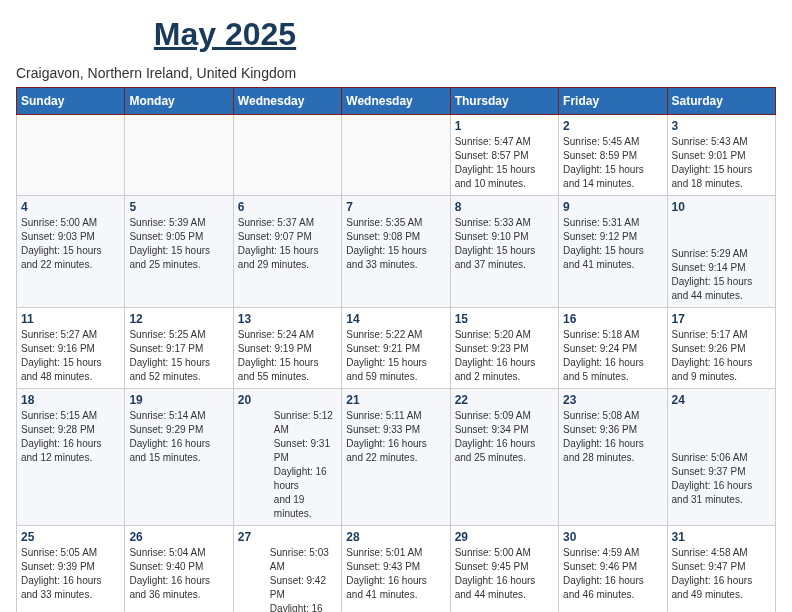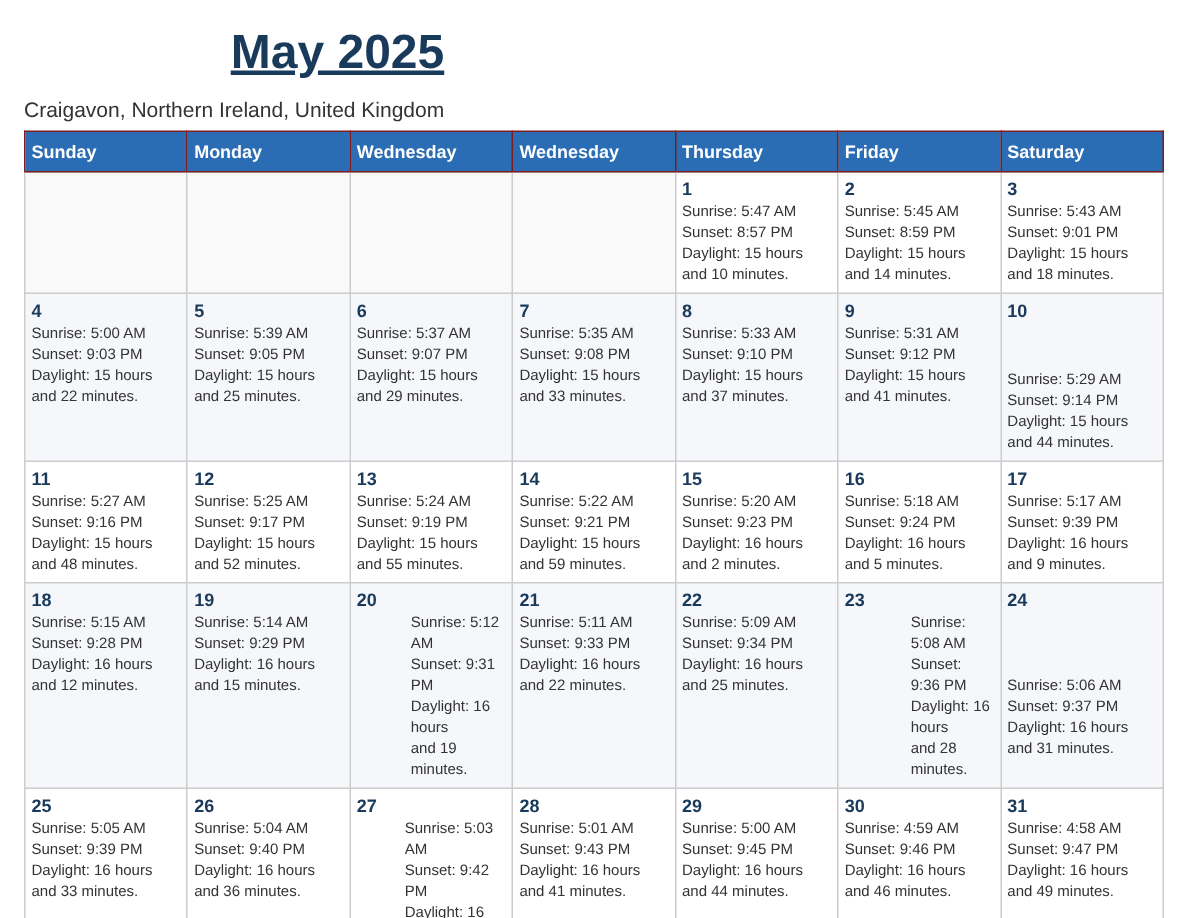--- a/index.html
+++ b/index.html
@@ -220,21 +220,21 @@
         <td>
           <div class="day-number">16</div>
           <div class="day-info" style="white-space: pre-line;">Sunrise: 5:18 AM
 Sunset: 9:24 PM
 Daylight: 16 hours
 and 5 minutes.</div>
         </td>
         <td>
           <div class="day-number">17</div>
           <div class="day-info" style="white-space: pre-line;">Sunrise: 5:17 AM
-Sunset: 9:39 PM
+Sunset: 9:26 PM
 Daylight: 16 hours
 and 9 minutes.</div>
         </td>
       </tr>
       <tr>
         <td>
           <div class="day-number">18</div>
           <div class="day-info" style="white-space: pre-line;">Sunrise: 5:15 AM
 Sunset: 9:28 PM
 Daylight: 16 hours
@@ -263,21 +263,21 @@
         </td>
         <td>
           <div class="day-number">22</div>
           <div class="day-info" style="white-space: pre-line;">Sunrise: 5:09 AM
 Sunset: 9:34 PM
 Daylight: 16 hours
 and 25 minutes.</div>
         </td>
         <td>
           <div class="day-number">23</div>
-          <div class="day-info" style="white-space: pre-line; margin-left: 44px;">Sunrise: 5:08 AM
+          <div class="day-info" style="white-space: pre-line;">Sunrise: 5:08 AM
 Sunset: 9:36 PM
 Daylight: 16 hours
 and 28 minutes.</div>
         </td>
         <td>
           <div class="day-number">24</div>
           <div class="day-info" style="white-space: pre-line; margin-top: 44px;">Sunrise: 5:06 AM
 Sunset: 9:37 PM
 Daylight: 16 hours
 and 31 minutes.</div>

